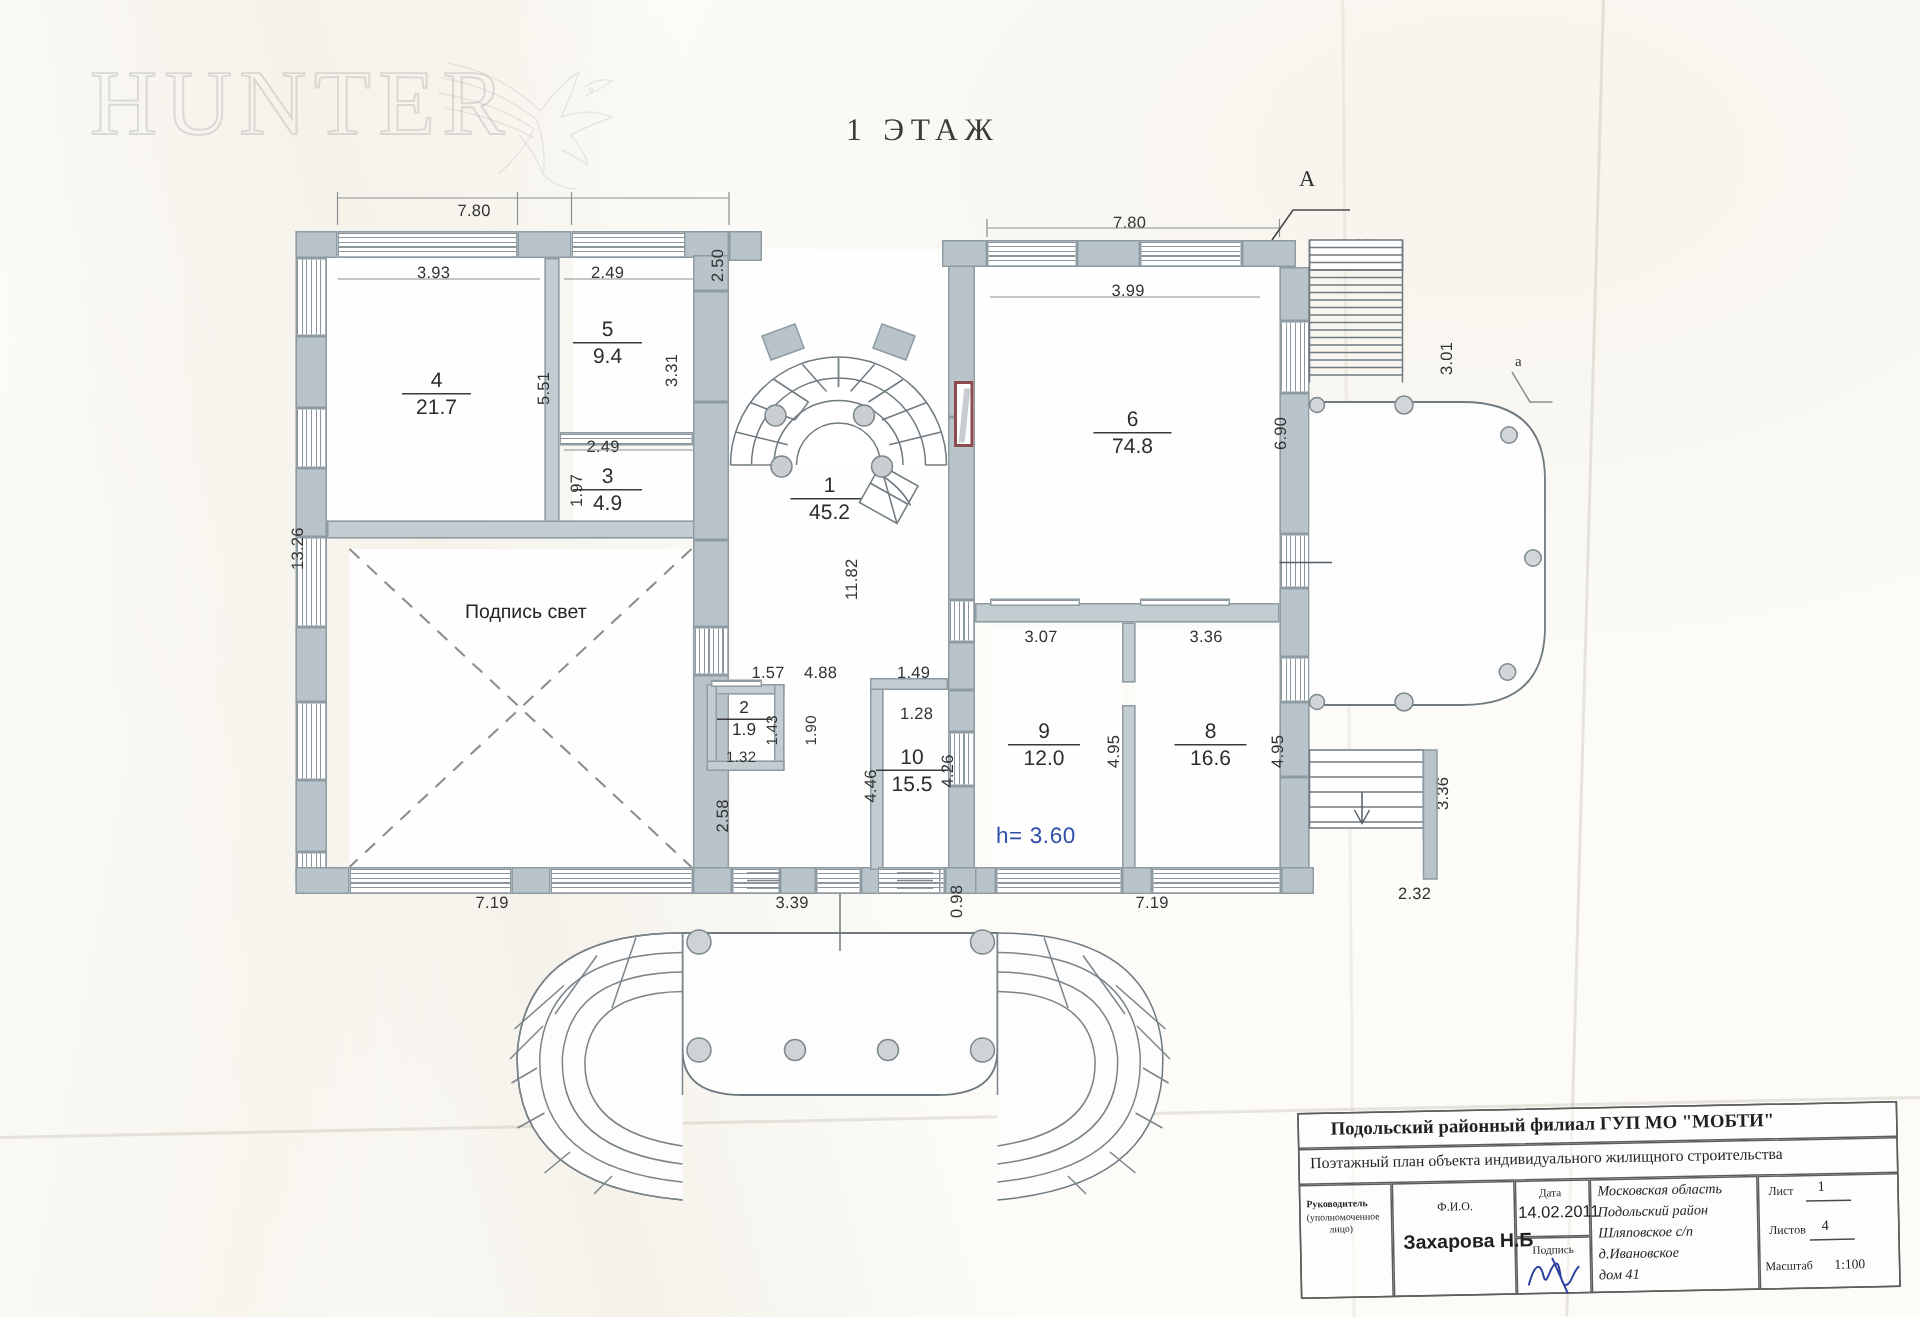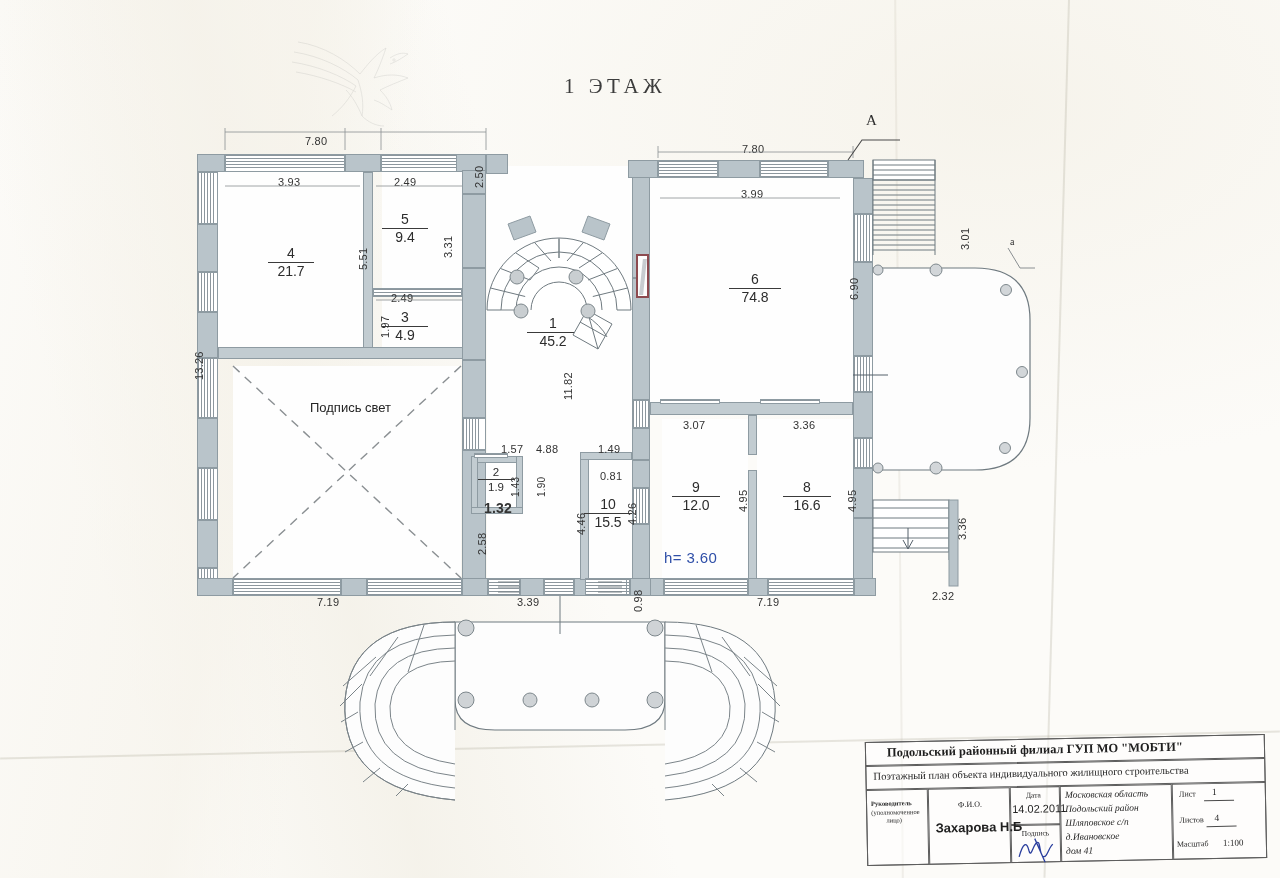--- a/index.html
+++ b/index.html
@@ -97,20 +97,21 @@
 </style>
 </head>
 <body>
 
 <div id="paper"></div>
 <div id="fold-a"></div>
 <div id="fold-b"></div>
 <div id="fold-c"></div>
 
 <div id="wm">
+  <div class="wl wl2">HUNTER</div>
   <svg id="wm-bird" viewBox="0 0 140 120">
     <g fill="none" stroke="rgba(140,142,140,.55)" stroke-width="1">
       <path d="M8 12 C34 16 56 30 70 44"></path>
       <path d="M4 22 C30 26 54 38 68 50"></path>
       <path d="M2 32 C28 36 52 46 66 56"></path>
       <path d="M6 42 C30 46 52 54 66 62"></path>
       <path d="M70 44 C78 34 86 24 96 18 C92 30 88 40 84 48"></path>
       <path d="M84 48 C96 44 108 44 118 48 C108 52 98 56 90 60"></path>
       <path d="M90 60 C96 66 100 72 102 80 C96 76 90 72 84 70"></path>
       <path d="M68 50 C72 62 74 74 72 86 C68 76 62 66 56 60"></path>
@@ -288,22 +289,22 @@
   <div class="amark" style="left:1010px;top:236px;font-size:10px;">a</div>
 
   <div class="dim" style="left:305px;top:135px;">7.80</div>
   <div class="dim" style="left:278px;top:176px;">3.93</div>
   <div class="dim" style="left:394px;top:176px;">2.49</div>
   <div class="dim" style="left:391px;top:292px;">2.49</div>
   <div class="dim" style="left:317px;top:596px;">7.19</div>
   <div class="dim" style="left:490px;top:443px;margin-left:11px;">1.57</div>
   <div class="dim" style="left:536px;top:443px;">4.88</div>
   <div class="dim" style="left:598px;top:443px;">1.49</div>
-  <div class="dim" style="left:600px;top:470px;">0.81</div>
-  <div class="dim" style="left:484px;top:500px;font-size:14px;font-weight:bold;">1.32</div>
+  <div class="dim" style="left:600px;top:470px;">1.28</div>
+  <div class="dim" style="left:484px;top:500px;font-size:10px;">1.32</div>
   <div class="dim" style="left:517px;top:596px;">3.39</div>
   <div class="dim" style="left:540px;top:712px;">6.09</div>
   <div class="dim" style="left:742px;top:143px;">7.80</div>
   <div class="dim" style="left:741px;top:188px;">3.99</div>
   <div class="dim" style="left:893px;top:158px;">2.08</div>
   <div class="dim" style="left:969px;top:370px;">4.98</div>
   <div class="dim" style="left:683px;top:419px;">3.07</div>
   <div class="dim" style="left:793px;top:419px;">3.36</div>
   <div class="dim" style="left:757px;top:596px;">7.19</div>
   <div class="dim" style="left:932px;top:590px;">2.32</div>

